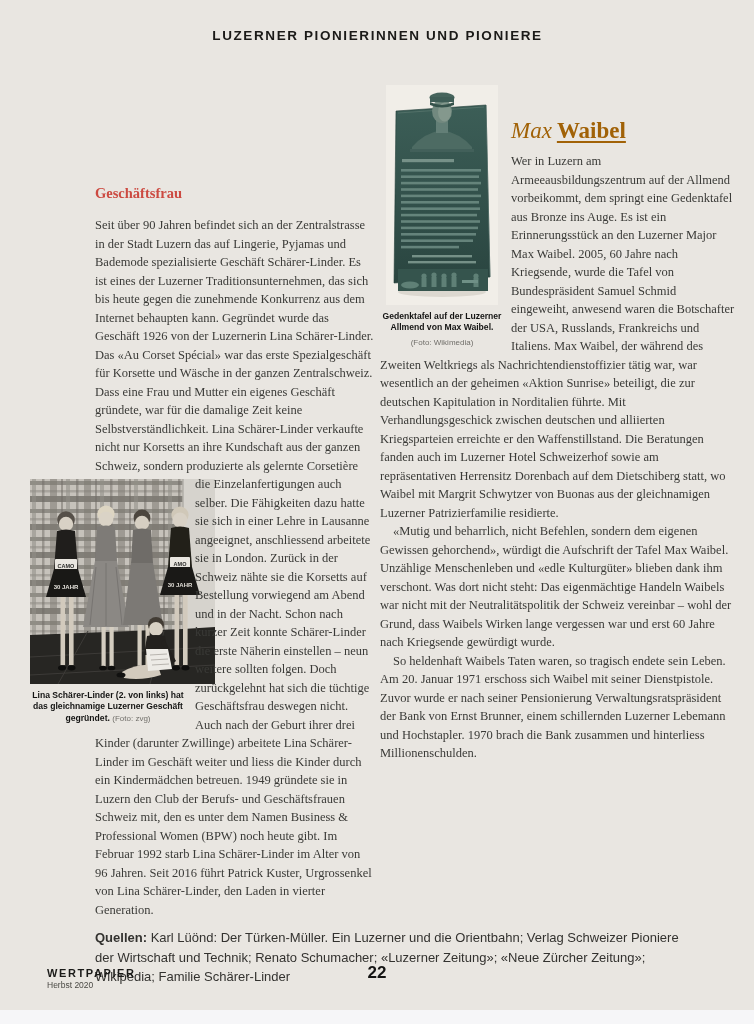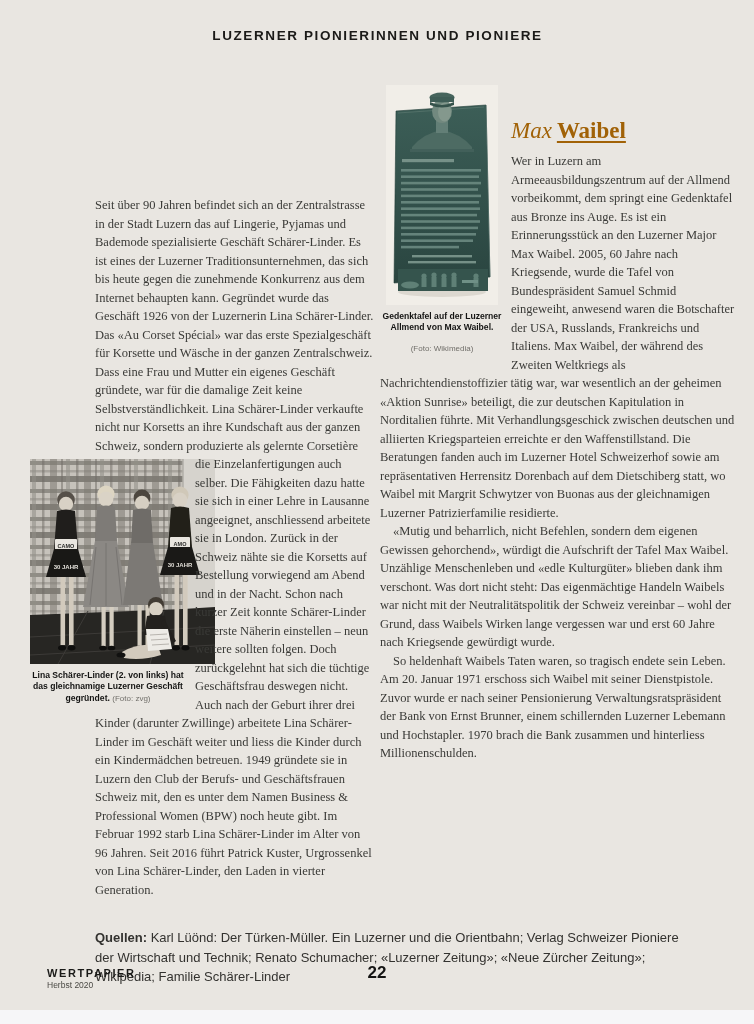--- a/index.html
+++ b/index.html
@@ -32,21 +32,21 @@
   
   .figure{display:block;}
   .lina-figure{float:left;width:156px;margin:4px 9px 2px -65px;}
   .lina-figure svg{display:block;width:185px;height:205px;}
   .max-figure{float:left;width:124px;margin:0 7px 4px 0;}
   .max-figure svg{display:block;width:112px;height:220px;margin:0 auto;}
   .caption{display:block;margin-top:6px;text-align:center;
            font-family:"Liberation Sans",sans-serif;font-weight:700;
            font-size:8.6px;line-height:1.32;color:#141413;}
   .caption .credit{font-weight:400;font-size:8px;color:#716f6a;}
-  .max-figure .credit{display:block;margin-top:10px;}
+  .max-figure .credit{display:block;margin-top:4px;}
 
   
   .sources{position:absolute;left:95px;top:928px;width:585px;
            font-family:"Liberation Sans",sans-serif;font-size:13px;line-height:1.5;color:#33322f;}
   .sources b{font-weight:700;}
 
   
   .footer-mag{position:absolute;left:47px;top:967px;font-family:"Liberation Sans",sans-serif;}
   .mag-name{font-weight:700;font-size:11px;letter-spacing:1.6px;color:#1a1a18;}
   .mag-issue{font-size:8.5px;color:#4a4944;margin-top:1px;}
@@ -55,20 +55,21 @@
   .bottom-strip{position:absolute;left:0;bottom:0;width:754px;height:14px;background:#f6f6f8;}
 </style>
 </head>
 <body>
 
 <div class="page">
 
   <div class="kicker">LUZERNER PIONIERINNEN UND PIONIERE</div>
 
   <section class="col-lina">
+    <div class="subtitle-lina">Geschäftsfrau</div>
 
     <div class="body">
       <span>Seit über 90 Jahren befindet sich an der Zentralstrasse in der Stadt Luzern das auf Lingerie, Pyjamas und Bademode spezialisierte Geschäft Schärer-Linder. Es ist eines der Luzerner Traditionsunternehmen, das sich bis heute gegen die zunehmende Konkurrenz aus dem Internet behaupten kann. Gegründet wurde das Geschäft 1926 von der Luzernerin Lina Schärer-Linder. Das «Au Corset Spécial» war das erste Spezialgeschäft für Korsette und Wäsche in der ganzen Zentralschweiz. Dass eine Frau und Mutter ein eigenes Geschäft gründete, war für die damalige Zeit keine Selbstverständlichkeit. Lina Schärer-Linder verkaufte nicht nur Korsetts an ihre Kundschaft aus der ganzen Schweiz, sondern produzierte als gelernte Corsetière die</span>
       <span class="figure lina-figure">
         <svg viewBox="0 0 185 205" aria-hidden="true">
           <defs>
             <pattern id="plaid" width="34" height="28" patternUnits="userSpaceOnUse">
               <rect width="34" height="28" fill="#c6c2bb"></rect>
               <rect y="2" width="34" height="4" fill="#908d86"></rect>
               <rect y="11" width="34" height="2.5" fill="#a8a49d"></rect>

